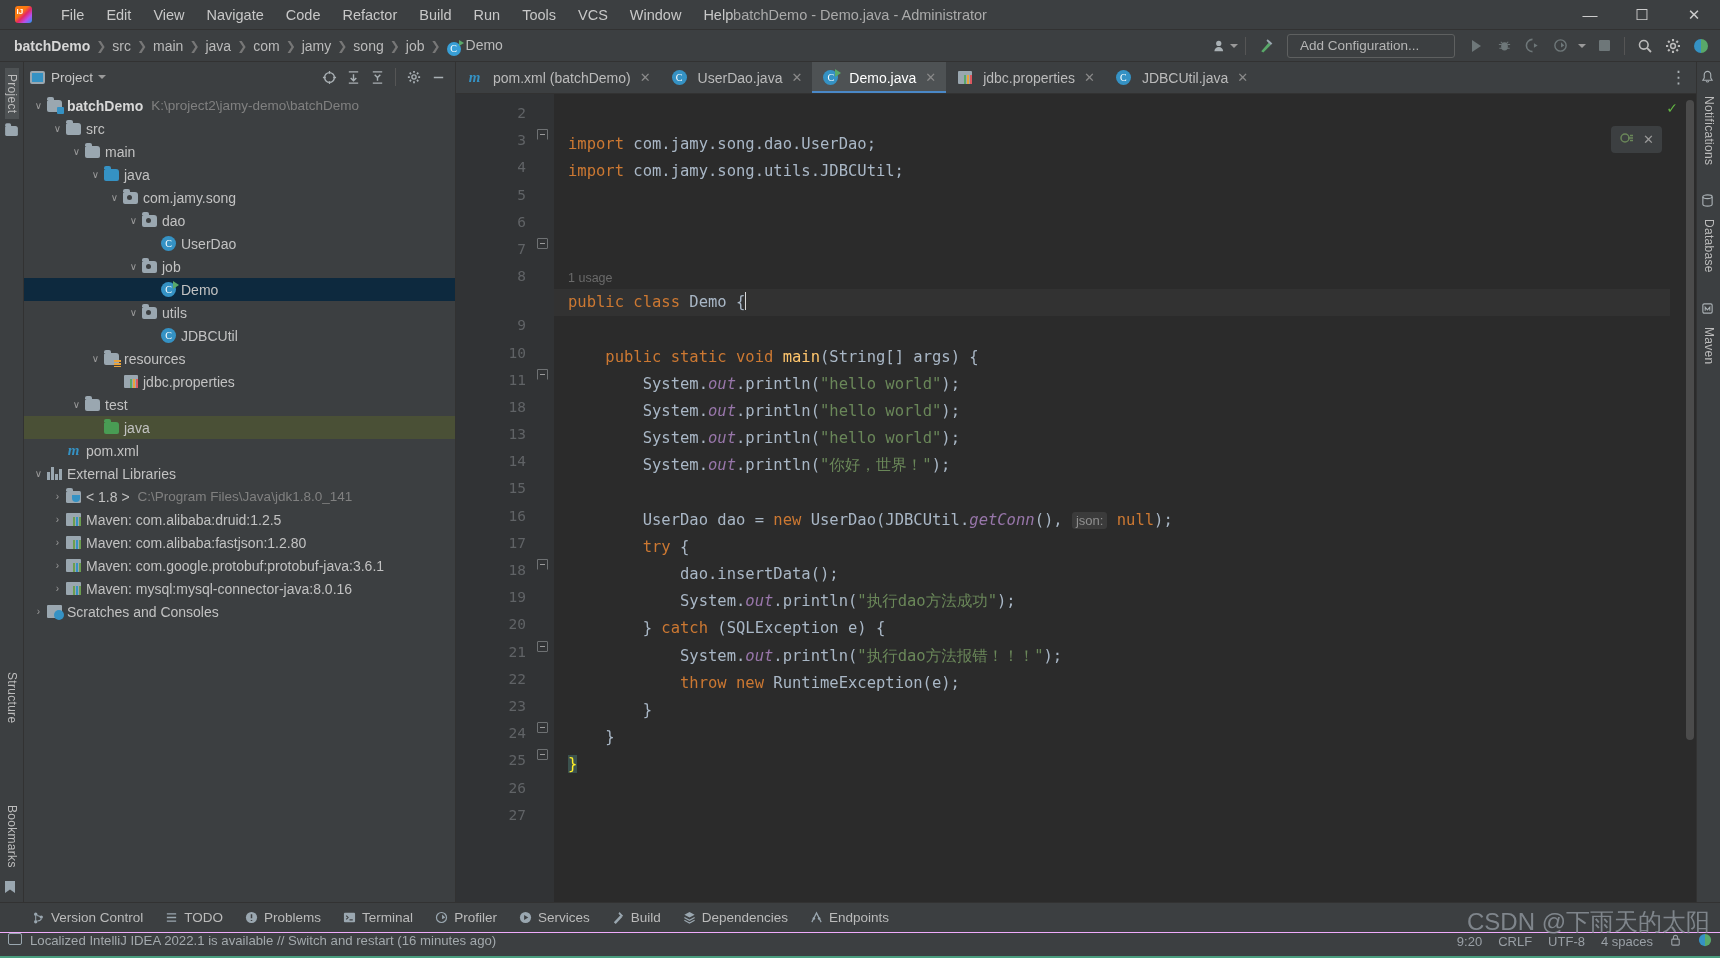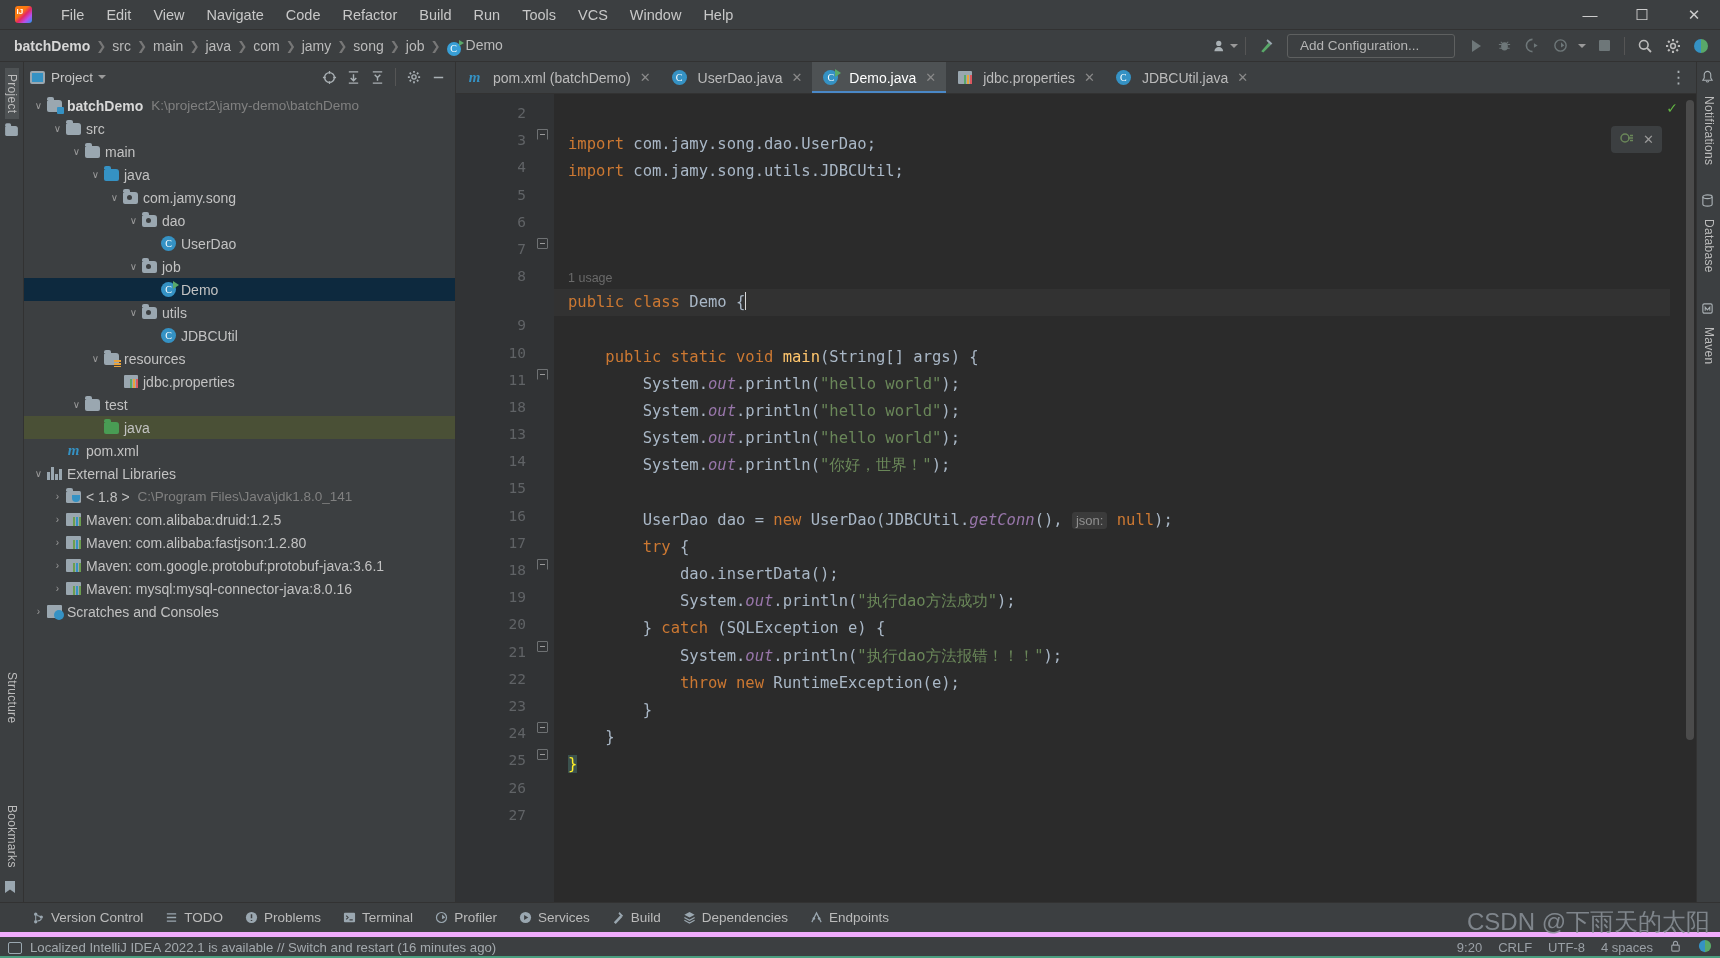--- a/index.html
+++ b/index.html
@@ -264,22 +264,22 @@
     border-top: 1px solid #323232;
   }
   .bt {
     display: flex; align-items: center; gap: 6px; padding: 3px 10px;
     font-size: 13.5px; color: #bbbbbb; border-radius: 3px; white-space: nowrap;
   }
   .bt .g { color: #9aa7b0; font-size: 13px; display:inline-flex; }
 
   .statusbar {
     height: 26px; flex: 0 0 26px; background: #3c3f41;
-    display: flex; align-items: center; padding: 0 8px;
-    font-size: 13px; color: #9aa0a6; border-top: 5px solid #f0abfc;
+    display: flex; align-items: flex-start; padding: 0 8px;
+    font-size: 13px; color: #9aa0a6; border-top: 1px solid #f0abfc;
     position: relative;
   }
   .status-msg { color: #a3a9ad; font-size: 13.2px; white-space: nowrap; }
   .status-right { margin-left: auto; display: flex; align-items: center; gap: 16px; }
   .status-right span { white-space: nowrap; }
   .underline-bar {
     position: absolute; left: 0; right: 0; bottom: 0; height: 2px; background: #4a9e7f;
   }
   .watermark {
     position: absolute; right: 10px; bottom: 20px;
@@ -304,20 +304,21 @@
         <div class="menu-item">Navigate</div>
         <div class="menu-item">Code</div>
         <div class="menu-item">Refactor</div>
         <div class="menu-item">Build</div>
         <div class="menu-item">Run</div>
         <div class="menu-item">Tools</div>
         <div class="menu-item">VCS</div>
         <div class="menu-item">Window</div>
         <div class="menu-item">Help</div>
       </div>
+    <div class="win-title">batchDemo - Demo.java - Administrator</div>
     <div class="win-ctrls">
       <div class="win-btn">—</div>
       <div class="win-btn">☐</div>
       <div class="win-btn close">✕</div>
     </div>
   </div>
 
   <div class="navbar">
     <div class="crumbs" id="crumbs">
         <span class="crumb bold"><span>batchDemo</span></span>

